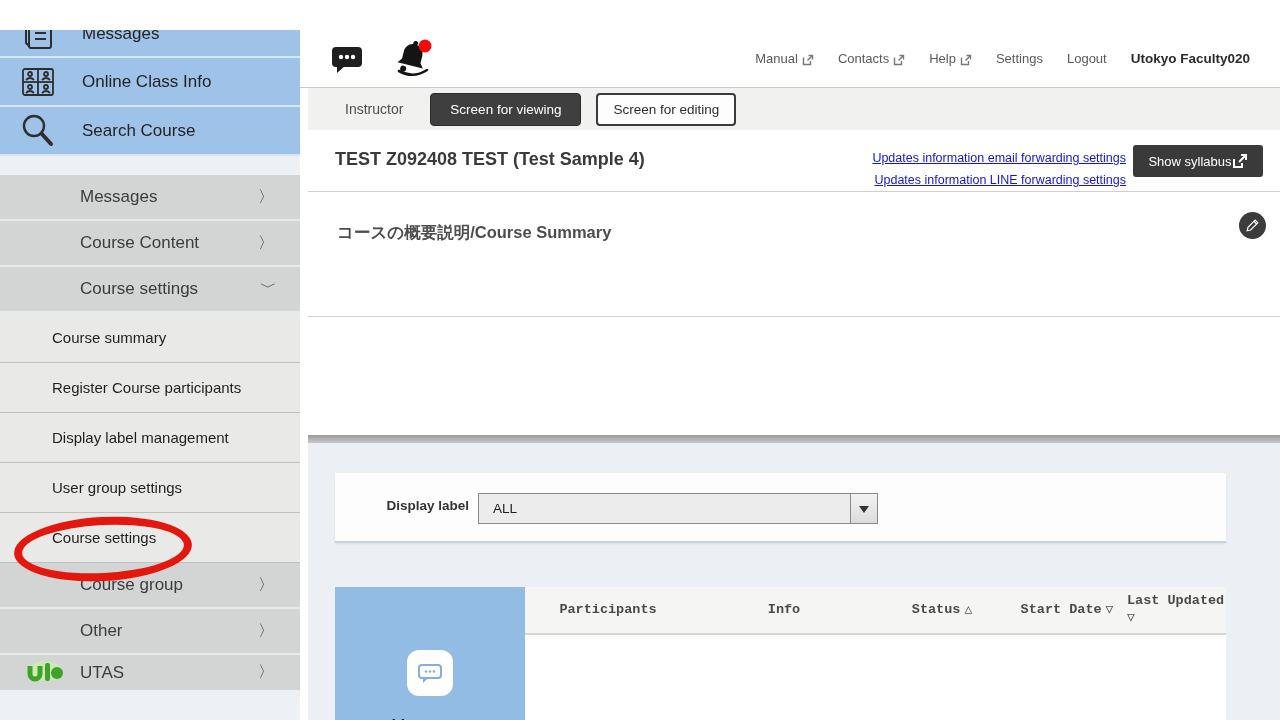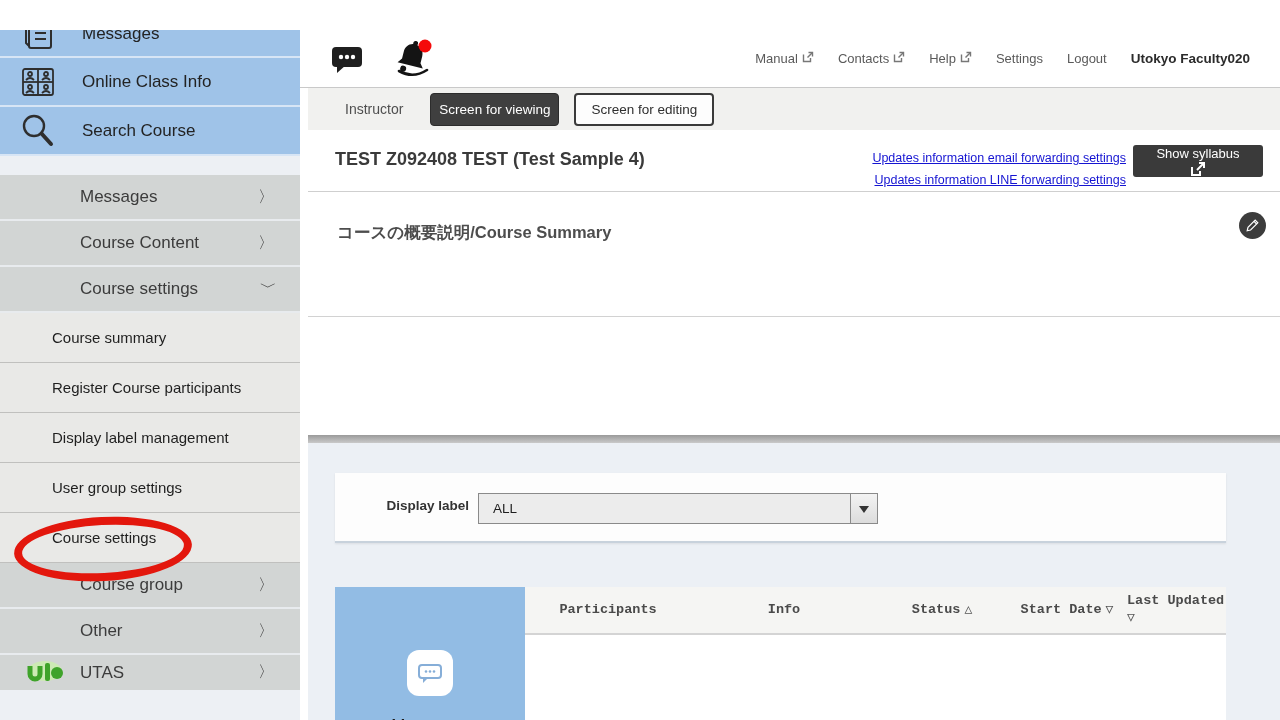--- a/index.html
+++ b/index.html
@@ -24,36 +24,36 @@
   .s-sub .lbl { margin-left:52px; }
   .s-group .ic { position:absolute; left:26px; top:50%; transform:translateY(-50%); }
   .annotation-circle { position:absolute; left:14px; top:487px; width:178px; height:64px; border:8px solid #e3170d; border-radius:50%; transform:rotate(-3deg); pointer-events:none; z-index:5; }
 
   
   .mheader { position:absolute; left:300px; top:0; width:980px; height:58px; background:#fff; border-bottom:1px solid #c9c9c9; }
   .hicon { position:absolute; top:0; height:57px; display:flex; align-items:center; }
   .hicon.bubble { left:30px; }
   .hicon.bell { left:92px; }
   .hnav { position:absolute; right:30px; top:0; height:57px; display:flex; align-items:center; gap:24px; font-size:13px; color:#5a5a5a; }
-  .hnav .navitem { display:flex; align-items:flex-start; gap:4px; cursor:pointer; }
+  .hnav .navitem { display:flex; align-items:flex-end; gap:4px; cursor:pointer; }
   .hnav .user { font-weight:bold; color:#2b2b2b; font-size:13.5px; }
 
   
   .left-gap { position:absolute; left:300px; top:58px; width:8px; height:662px; background:#fff; }
   .tabbar { position:absolute; left:308px; top:58px; width:972px; height:42px; background:#f1f1ef; display:flex; align-items:center; }
   .role { margin-left:37px; font-size:14px; color:#4f4f4f; }
-  .btn-dark-tab { margin-left:27px; background:#3f3f3f; color:#fff; font-size:13.5px; padding:8px 8px; border-radius:4px; border:1px solid #2c2c2c; cursor:pointer; font-family:inherit; }
+  .btn-dark-tab { margin-left:27px; background:#3f3f3f; color:#fff; font-size:13.5px; padding:8px 19px; border-radius:4px; border:1px solid #2c2c2c; cursor:pointer; font-family:inherit; }
   .btn-light-tab { margin-left:15px; background:#fdfdfd; color:#2e2e2e; font-size:13.5px; padding:7px 15px; border-radius:4px; border:2px solid #3a3a3a; cursor:pointer; font-family:inherit; }
 
   
   .course-head { position:absolute; left:308px; top:100px; width:972px; height:62px; background:#fff; border-bottom:1px solid #cfcfcf; }
   .course-title { position:absolute; left:27px; top:19px; font-size:18px; font-weight:bold; color:#3a3a3a; }
   .ulink { position:absolute; right:154px; color:#1514d2; font-size:12.5px; text-decoration:underline; white-space:nowrap; cursor:pointer; }
   .ulink.l1 { top:21px; } .ulink.l2 { top:43px; }
-  .btn-syllabus { position:absolute; left:825px; top:15px; width:130px; height:32px; background:#3a3a3a; color:#fff; font-size:13px; border:none; border-radius:3px; display:flex; align-items:center; justify-content:center; cursor:pointer; font-family:inherit;flex-direction:column; }
+  .btn-syllabus { position:absolute; left:825px; top:15px; width:130px; height:32px; background:#3a3a3a; color:#fff; font-size:13px; border:none; border-radius:3px; display:flex; align-items:center; justify-content:center; cursor:pointer; font-family:inherit; }
 
   
   .sec1 { position:absolute; left:308px; top:162px; width:972px; height:125px; background:#fff; border-bottom:1px solid #d2d2d2; }
   .sec2 { position:absolute; left:308px; top:287px; width:972px; height:118px; background:#fff; }
   .sec-title { position:absolute; left:29px; top:30px; font-size:16.5px; font-weight:bold; color:#4d4d4d; }
   .sec2 .sec-title { left:32px; top:22px; }
   .edit-btn { position:absolute; right:14px; width:27px; height:27px; border-radius:50%; background:#3c3c3c; border:none; display:flex; align-items:center; justify-content:center; cursor:pointer; }
   .sec1 .edit-btn { top:20px; } .sec2 .edit-btn { top:12px; }
 
   .grayband { position:absolute; left:308px; top:405px; width:972px; height:8px; background:linear-gradient(#9a9a9a,#c9c9c9); }

